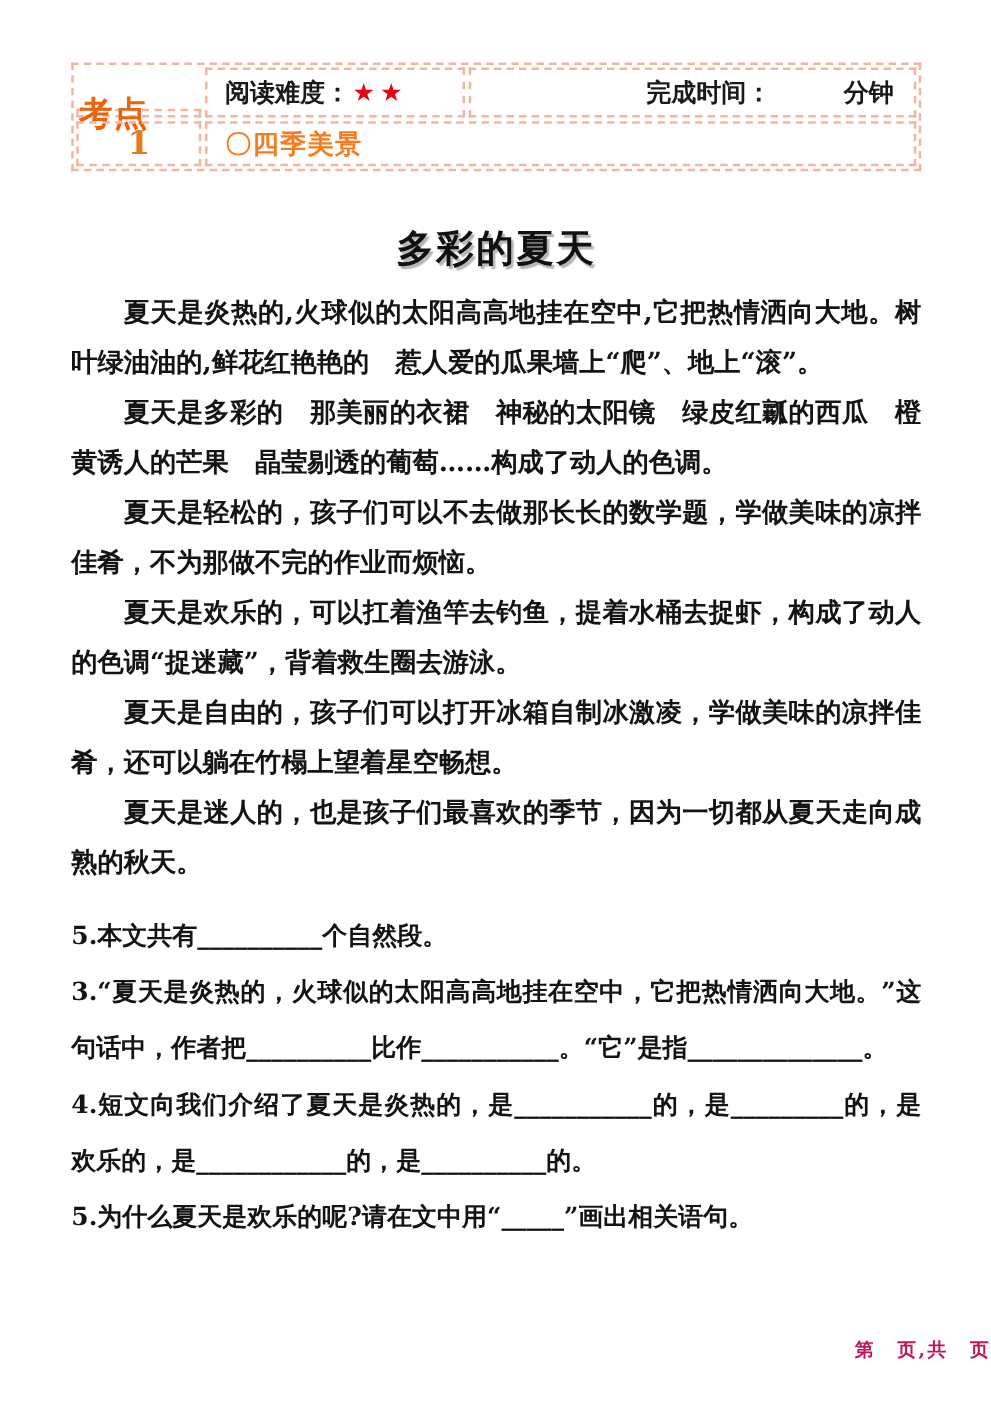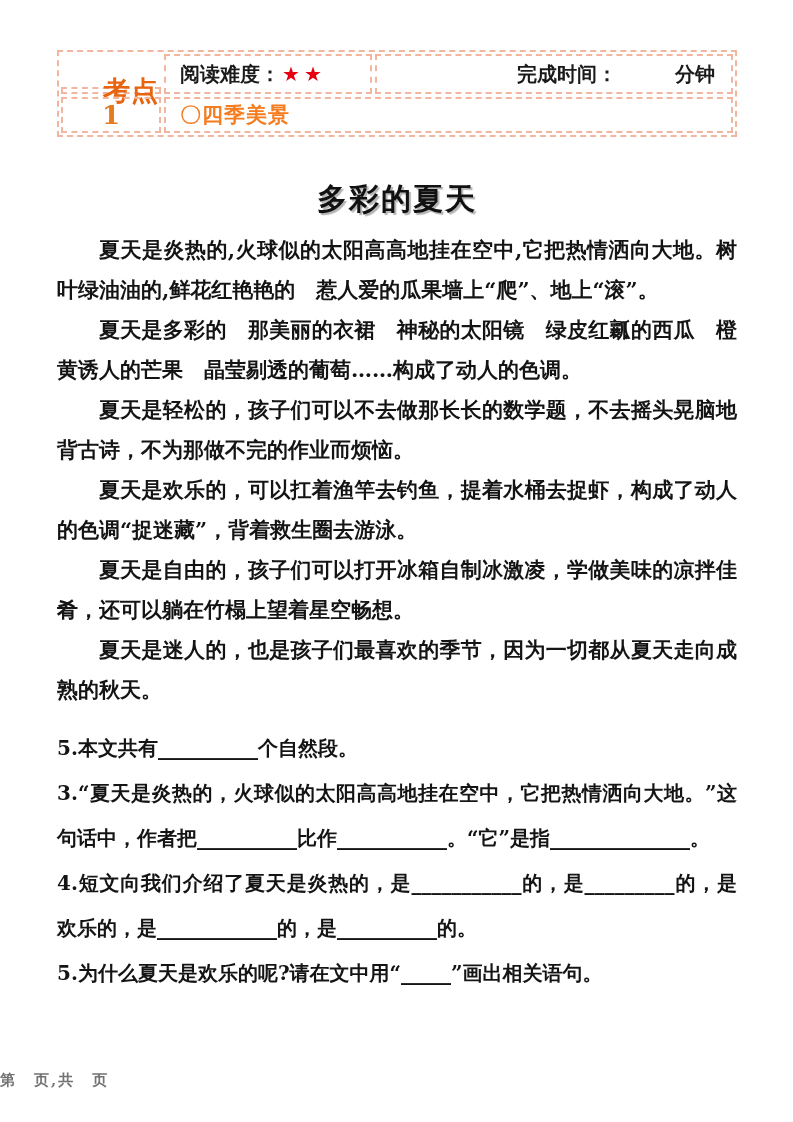--- a/index.html
+++ b/index.html
@@ -24,21 +24,21 @@
     display: grid;
     grid-template-columns: 100px 208px 1fr;
     grid-template-rows: 40px 36px;
     gap: 3px;
   }
   .hcell {
     border: 2px dashed #f2b6a0;
     display: flex;
     align-items: center;
   }
-  .cell-kaodian { justify-content: flex-end; margin-top: 33px; }
+  .cell-kaodian { justify-content: flex-start; margin-top: 33px; }
   .kaodian-label {
     color: #e8650f;
     font-weight: bold;
     font-size: 27px;
     letter-spacing: 1px;
   }
   .cell-number { justify-content: center; }
   .kaodian-number {
     color: #e87a1e;
     font-size: 26px;
@@ -82,25 +82,25 @@
     color: #141414;
     text-align: justify;
   }
 
   
   .footer {
     position: absolute;
     left: 0;
     right: 0;
     bottom: 32px;
-    text-align: left;
+    text-align: right;
     font-size: 15px;
     font-weight: bold;
     letter-spacing: 2px;
-    color: #737373;
+    color: #be185d;
   }
 </style>
 </head>
 <body>
 
 <div class="page">
   <div class="content">
 
     <div class="header-box">
       <div class="header-grid">
@@ -122,21 +122,21 @@
           <span class="topic-label">〇四季美景</span>
         </div>
       </div>
     </div>
 
     <h1 class="article-title">多彩的夏天</h1>
 
     <div class="article-body">
       <p>夏天是炎热的,火球似的太阳高高地挂在空中,它把热情洒向大地。树叶绿油油的,鲜花红艳艳的　惹人爱的瓜果墙上“爬”、地上“滚”。</p>
       <p>夏天是多彩的　那美丽的衣裙　神秘的太阳镜　绿皮红瓤的西瓜　橙黄诱人的芒果　晶莹剔透的葡萄……构成了动人的色调。</p>
-      <p>夏天是轻松的，孩子们可以不去做那长长的数学题，不去摇头晃脑地背古诗，不为那做不完的作业而烦恼。</p>
+      <p>夏天是轻松的，孩子们可以不去做那长长的数学题，学做美味的凉拌佳肴，不为那做不完的作业而烦恼。</p>
       <p>夏天是欢乐的，可以扛着渔竿去钓鱼，提着水桶去捉虾，构成了动人的色调“捉迷藏”，背着救生圈去游泳。</p>
       <p>夏天是自由的，孩子们可以打开冰箱自制冰激凌，学做美味的凉拌佳肴，还可以躺在竹榻上望着星空畅想。</p>
       <p>夏天是迷人的，也是孩子们最喜欢的季节，因为一切都从夏天走向成熟的秋天。</p>
     </div>
 
     <div class="questions">
       <div class="question">5.本文共有__________个自然段。</div>
       <div class="question">3.“夏天是炎热的，火球似的太阳高高地挂在空中，它把热情洒向大地。”这句话中，作者把__________比作___________。“它”是指______________。</div>
       <div class="question">4.短文向我们介绍了夏天是炎热的，是___________的，是_________的，是欢乐的，是____________的，是__________的。</div>
       <div class="question">5.为什么夏天是欢乐的呢?请在文中用“_____”画出相关语句。</div>

